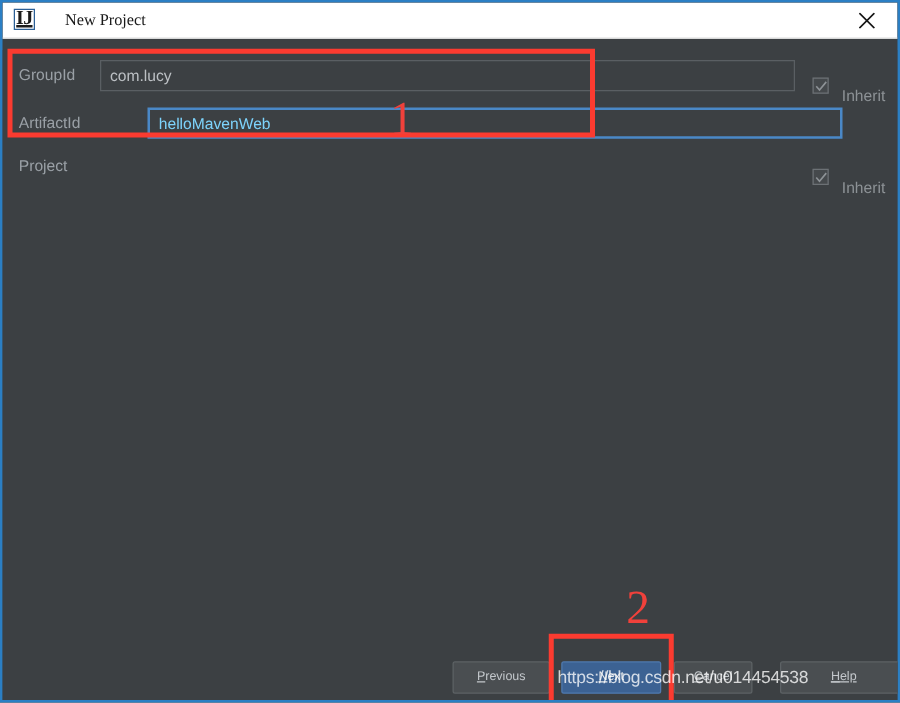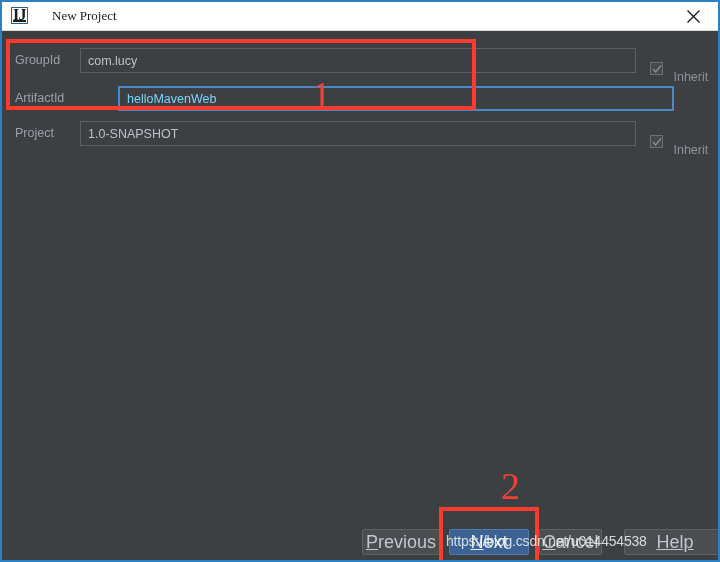--- a/index.html
+++ b/index.html
@@ -185,21 +185,21 @@
   .dlg-button {
     position: absolute;
     top: 0;
     height: 26px;
     box-sizing: border-box;
     background: #4a4e51;
     border: 1px solid #5d6265;
     border-radius: 2px;
     color: #c3c7cb;
     font-family: "Liberation Sans", sans-serif;
-    font-size: 18px;
+    font-size: 10px;
     line-height: 24px;
     text-align: center;
     cursor: pointer;
     padding: 0;
     white-space: nowrap;
   }
   .dlg-button.primary {
     background: #3c6293;
     border: 1px solid #4f7ab0;
     color: #e8eaec;
@@ -289,21 +289,20 @@
       </div>
     </div>
 
     <div class="form-row" style="top:46px;">
       <div class="field-label">ArtifactId</div>
       <input class="field-input focused" type="text" readonly="" value="helloMavenWeb" style="">
     </div>
 
     <div class="form-row" style="top:81px;">
       <div class="field-label">Project</div>
-      <input class="field-input" type="text" readonly="" value="1.0-SNAPSHOT" style="">
       <div class="inherit-wrap">
         <span class="checkbox">
           <svg width="10" height="10" viewBox="0 0 10 10">
             <polyline points="1,5 3.6,8 9,1.5" fill="none" stroke="#8d9296" stroke-width="1.3"></polyline>
           </svg>
         </span>
         <span class="inherit-label">Inherit</span>
       </div>
     </div>
 

